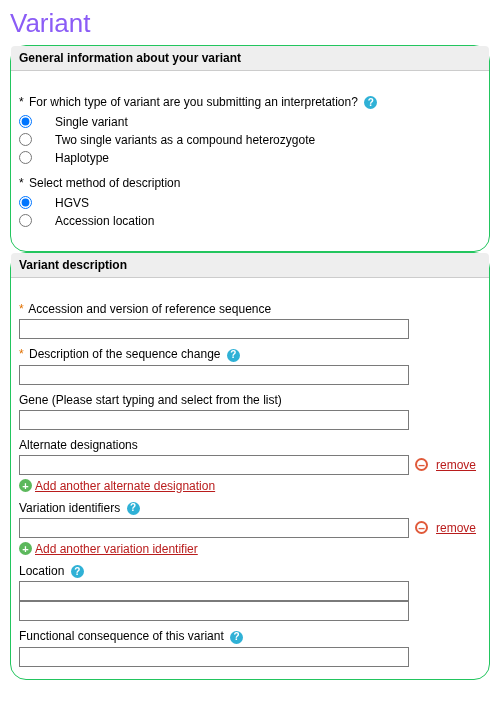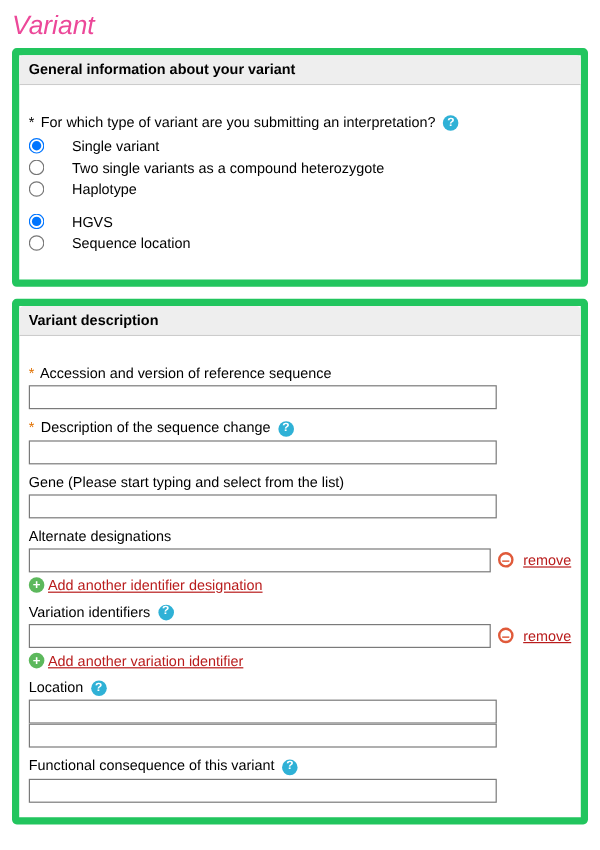--- a/index.html
+++ b/index.html
@@ -6,30 +6,28 @@
   body {
     margin: 0;
     padding: 8px 10px;
     font-family: Arial, Helvetica, sans-serif;
     font-size: 12px;
     color: #000;
     background: #fff;
     width: 500px;
   }
   h1.page-title {
-    font-size: 22px;
+    font-size: 26px;
     font-weight: normal;
     margin: 0 0 6px 0;
-    color: #ec4899;
-    font-style: italic;
+    color: #8b5cf6;
   }
   .panel {
-    border: 6px solid #22c55e;
-    border-radius: 4px;
-    margin-bottom: 10px;
+    border: 1px solid #22c55e;
+    border-radius: 16px;
   }
   .panel-header {
     background: #eee;
     border-bottom: 1px solid #ccc;
     border-radius: 4px 4px 0 0;
     padding: 5px 8px;
     font-weight: bold;
     font-size: 12px;
   }
   .panel-body {
@@ -113,28 +111,32 @@
       <label class="radio-row">
         <input type="radio" name="vtype" style="">
         <span>Two single variants as a compound heterozygote</span>
       </label>
       <label class="radio-row">
         <input type="radio" name="vtype" style="">
         <span>Haplotype</span>
       </label>
     </div>
 
+    <div class="field-label">
+      <span class="req-star">*</span>
+      <span>Select method of description</span>
+    </div>
     <div class="radio-group">
       <label class="radio-row">
         <input type="radio" name="method" checked="" style="">
         <span>HGVS</span>
       </label>
       <label class="radio-row">
         <input type="radio" name="method" style="">
-        <span>Sequence location</span>
+        <span>Accession location</span>
       </label>
     </div>
   </div>
 </div>
 
 <div class="panel">
   <div class="panel-header">Variant description</div>
   <div class="panel-body">
 
     <label class="field-label first">
@@ -154,21 +156,21 @@
     <input class="text-input" type="text" style="">
 
     <label class="field-label">Alternate designations</label>
     <div class="row-with-remove">
       <input class="text-input" type="text" style="">
       <span class="minus-icon">–</span>
       <a href="#" class="action-link">remove</a>
     </div>
     <div class="add-row">
       <span class="plus-icon">+</span>
-      <a href="#" class="action-link">Add another identifier designation</a>
+      <a href="#" class="action-link">Add another alternate designation</a>
     </div>
 
     <label class="field-label">
       <span>Variation identifiers</span>
       <span class="help-icon">?</span>
     </label>
     <div class="row-with-remove">
       <input class="text-input" type="text" style="">
       <span class="minus-icon">–</span>
       <a href="#" class="action-link">remove</a>

